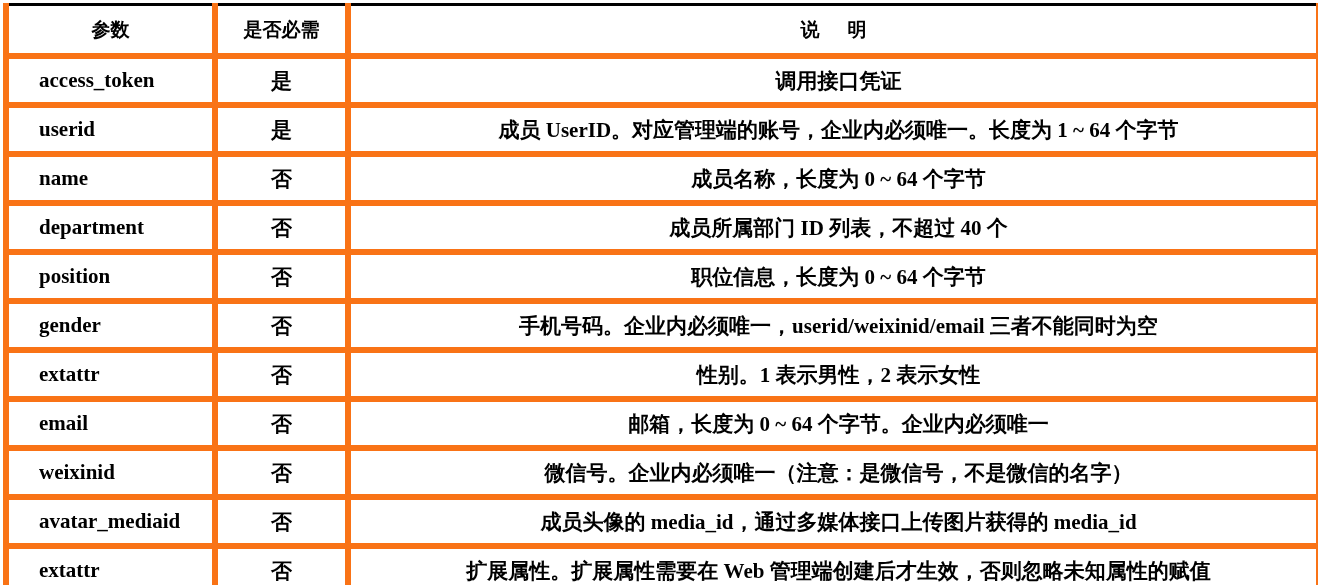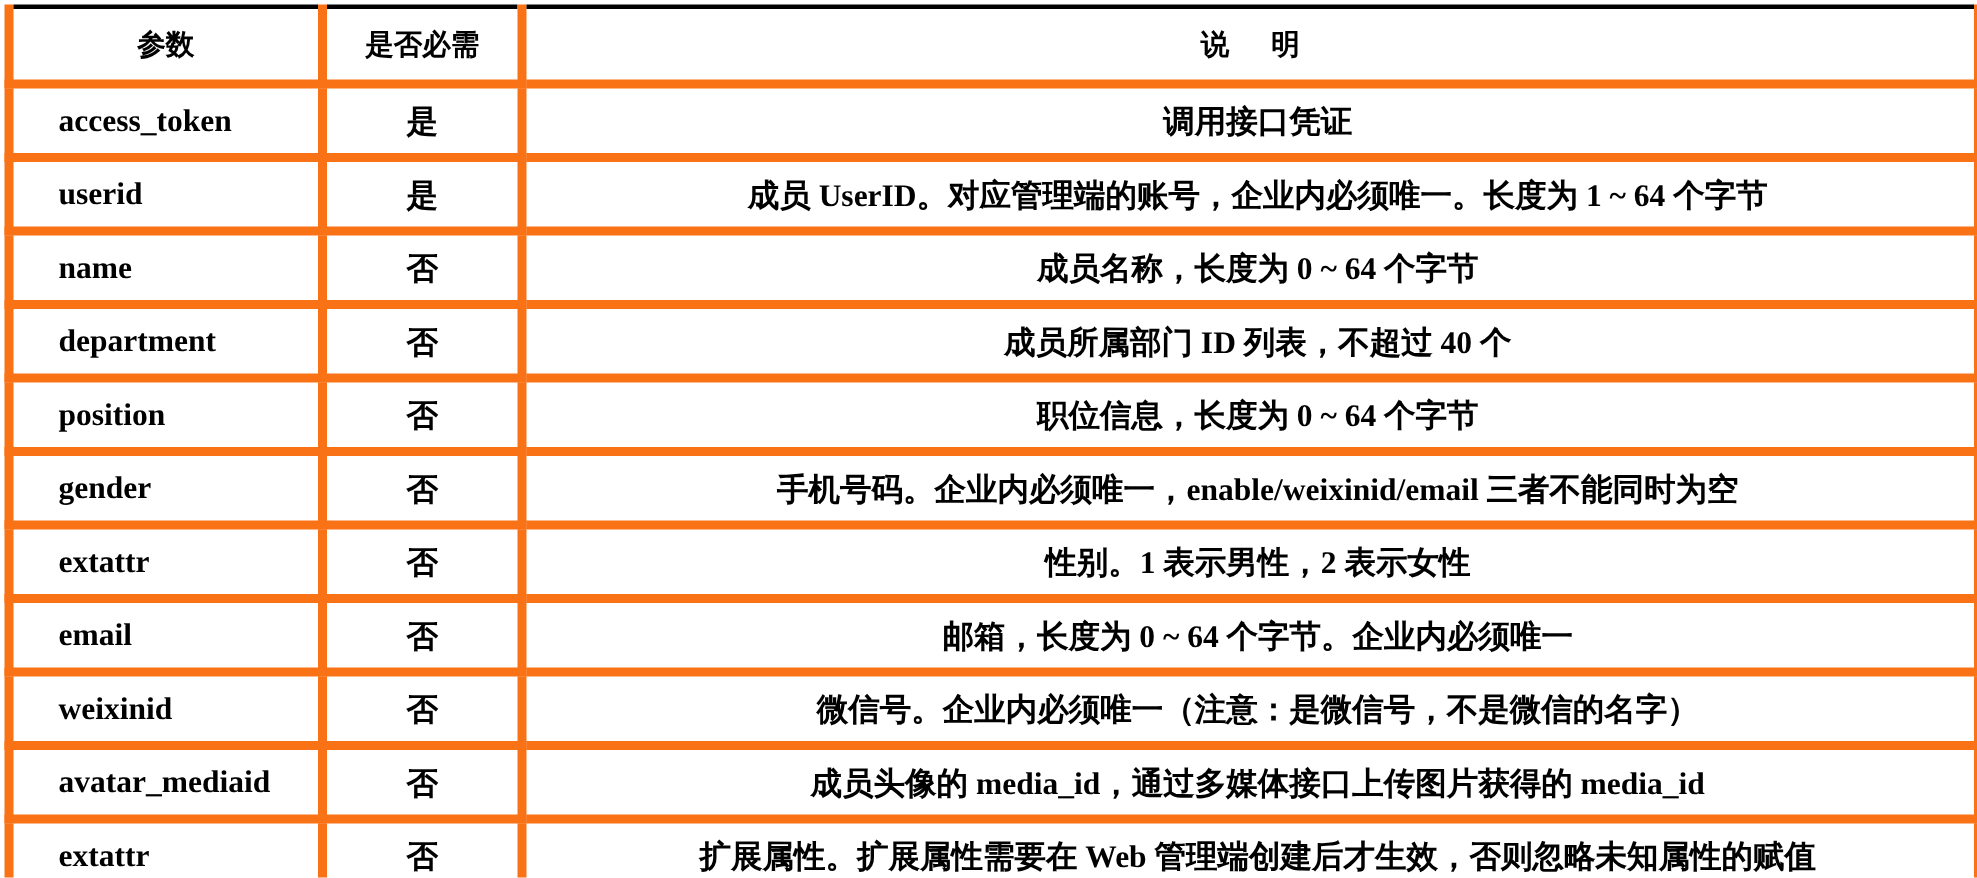--- a/index.html
+++ b/index.html
@@ -116,21 +116,21 @@
         <td class="desc">成员所属部门 ID 列表，不超过 40 个</td>
       </tr>
       <tr>
         <td class="param">position</td>
         <td class="req">否</td>
         <td class="desc">职位信息，长度为 0 ~ 64 个字节</td>
       </tr>
       <tr>
         <td class="param">gender</td>
         <td class="req">否</td>
-        <td class="desc">手机号码。企业内必须唯一，enable/weixinid/email 三者不能同时为空</td>
+        <td class="desc">手机号码。企业内必须唯一，userid/weixinid/email 三者不能同时为空</td>
       </tr>
       <tr>
         <td class="param">extattr</td>
         <td class="req">否</td>
         <td class="desc">性别。1 表示男性，2 表示女性</td>
       </tr>
       <tr>
         <td class="param">email</td>
         <td class="req">否</td>
         <td class="desc">邮箱，长度为 0 ~ 64 个字节。企业内必须唯一</td>

